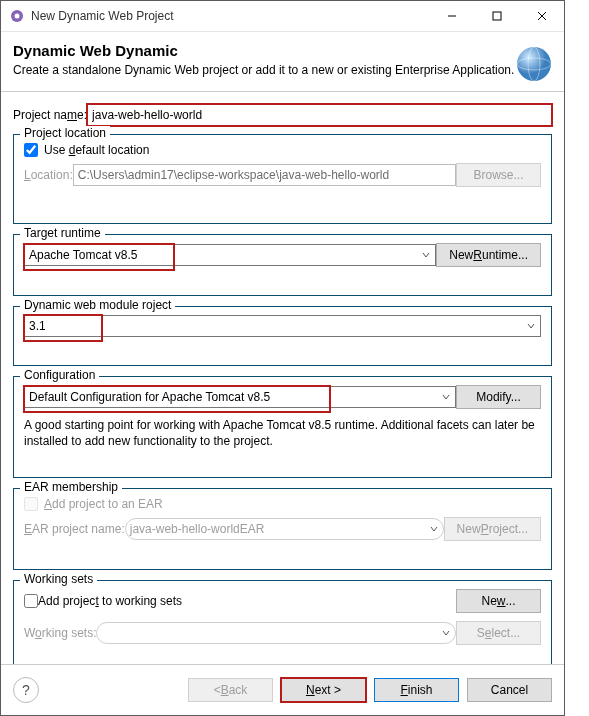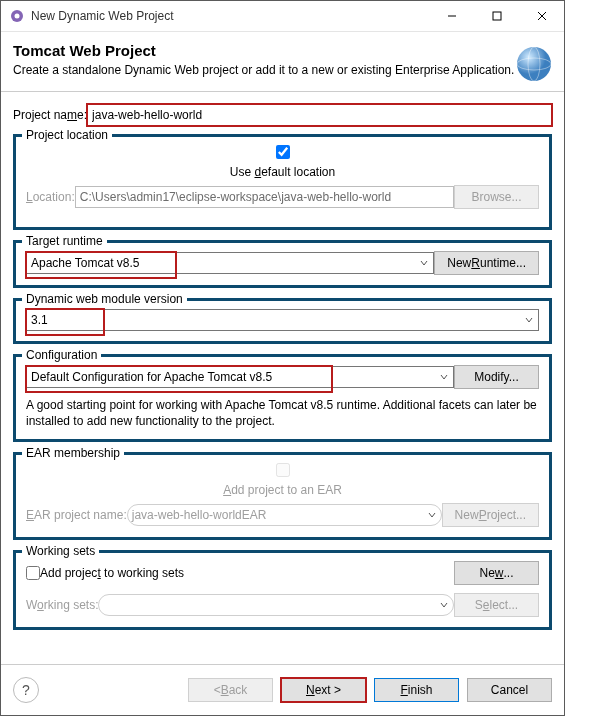--- a/index.html
+++ b/index.html
@@ -85,34 +85,34 @@
     display:inline-flex;
     align-items:center;
     justify-content:center;
     text-align:right;
   }
   .btn[disabled] { color:#9e9e9e; background:#efefef; border-color:#d0d0d0; }
   .btn.default { border:1px solid #0078d7; background:#e1e1e1; }
   .highlight-box { outline:2px solid #b71c1c; outline-offset:-1px; }
   
   .group {
-    border:3px solid #0c4a6e;
+    border:1px solid #0c4a6e;
     margin: 4px 0 10px 0;
-    padding: 8px 10px 10px 10px;
+    padding: 8px 10px 28px 10px;
     position:relative;
   }
   .group-legend {
     position:absolute;
     top:-9px; left:6px;
     background:#fff;
     padding:0 4px;
     font-size:12px;
     color:#000;
   }
-  .chk { display:flex; align-items:center; gap:6px; margin-bottom:6px;flex-direction:column;}
+  .chk { display:flex; align-items:center; gap:6px; margin-bottom:6px;}
   .disabled-text { color:#9e9e9e; }
   .desc { font-size:12px; color:#000; margin-top:4px; line-height:1.35; }
   .spacer { flex:1; }
   .footer {
     height:50px;
     display:flex;
     align-items:center;
     padding: 0 12px;
     gap:8px;
     border-top:1px solid #ccc;
@@ -172,21 +172,21 @@
       <div class="win-btn win-close">
           <svg width="10" height="10">
             <line x1="1" y1="1" x2="9" y2="9"></line>
             <line x1="9" y1="1" x2="1" y2="9"></line>
           </svg>
         </div>
     </div>
   </div>
 
   <div class="banner">
-    <h1>Tomcat Web Project</h1>
+    <h1>Dynamic Web Dynamic</h1>
     <p>Create a standalone Dynamic Web project or add it to a new or existing Enterprise Application.</p>
     <span class="banner-icon">
       <svg width="48" height="48" viewBox="0 0 48 48">
         <defs>
             <radialGradient id="g" cx="35%" cy="30%">
               <stop offset="0%" stop-color="#cfeaff"></stop>
               <stop offset="100%" stop-color="#3c7fbf"></stop>
             </radialGradient>
           </defs>
         <circle cx="26" cy="26" r="17" fill="url(#g)"></circle>
@@ -228,21 +228,21 @@
                 </svg>
               </span>
           </div>
           <div style="position:absolute;left:-1px;top:-1px;width:148px;height:24px;border:2px solid #b71c1c;pointer-events:none;"></div>
         </div>
         <button class="btn" style="min-width:98px;">New <span class="underline">R</span>untime...</button>
       </div>
     </div>
 
     <div class="group">
-      <span class="group-legend">Dynamic web module version</span>
+      <span class="group-legend">Dynamic web module roject</span>
       <div class="row" style="margin-bottom:0;">
         <div class="flex1" style="position:relative;">
           <div class="sel">
             <span>3.1</span>
             <span class="arrow">
                 <svg width="10" height="10">
                   <polyline points="2,3 5,7 8,3"></polyline>
                 </svg>
               </span>
           </div>

